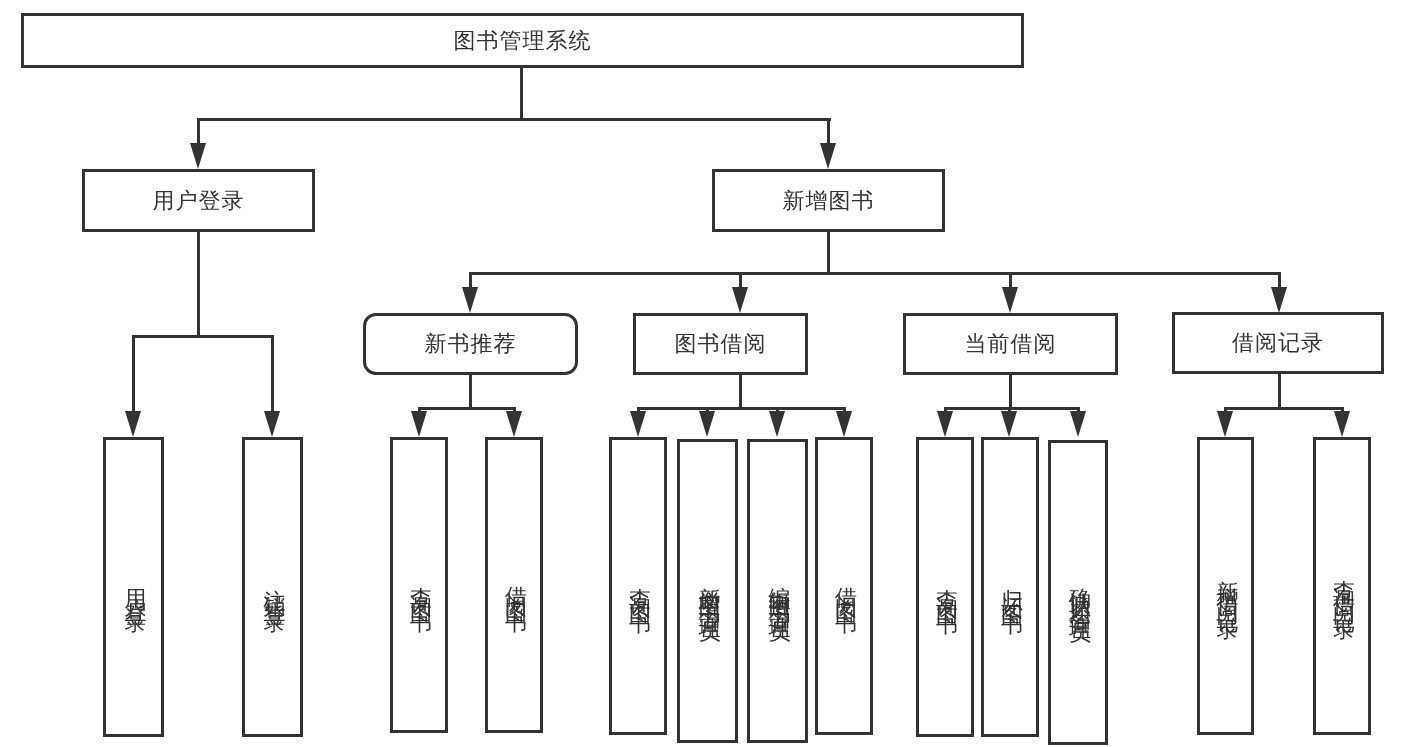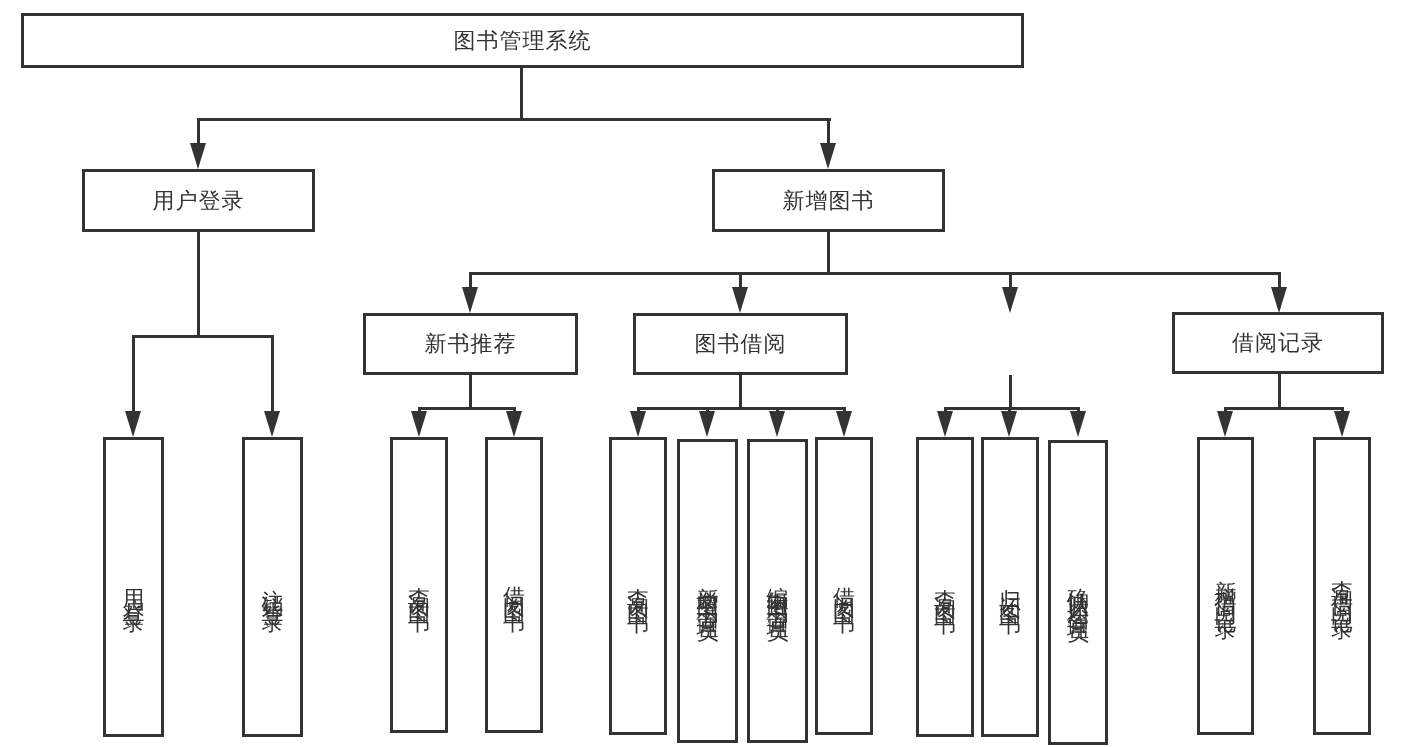--- a/index.html
+++ b/index.html
@@ -1,19 +1,19 @@
 <!DOCTYPE html>
 <html style="--line: #333333; --text: #333333; --bg: #ffffff; --wm: #b5b5b5;"><head>
 <meta charset="utf-8">
 <style>
   :root { --line:#333333; --text:#333333; --bg:#ffffff; --wm:#b5b5b5; }
   html,body { margin:0; padding:0; background:var(--bg); }
   .stage {
     position:relative; width:1405px; height:747px; background:var(--bg);
-    font-family:Liberation Serif, serif; color:var(--text);
+    font-family:Liberation Mono, monospace; color:var(--text);
     overflow:hidden;
   }
   .node {
     position:absolute; box-sizing:border-box; border:3px solid var(--line);
     background:#fff; display:flex; align-items:center; justify-content:center;
     font-size:22px; letter-spacing:1px; text-align:center;
   }
   .leaf span {
     writing-mode:vertical-rl; text-orientation:mixed;
     letter-spacing:8px; white-space:nowrap; font-size:22px;
@@ -40,28 +40,31 @@
   </div>
 
   <div class="node" style="left:82px; top:169px; width:233px; height:63px;">
     <span>用户登录</span>
   </div>
 
   <div class="node" style="left:712px; top:169px; width:233px; height:63px;">
     <span>新增图书</span>
   </div>
 
-  <div class="node" style="left:363px; top:313px; width:215px; height:62px;">
+  <div class="node" style="left:363px; top:313px; width:215px; height:62px;border-radius:13px;">
     <span>新书推荐</span>
   </div>
 
-  <div class="node" style="left:633px; top:313px; width:215px; height:62px;">
+  <div class="node" style="left:633px; top:313px; width:175px; height:62px;">
     <span>图书借阅</span>
   </div>
 
+  <div class="node" style="left:903px; top:313px; width:215px; height:62px;">
+    <span>当前借阅</span>
+  </div>
 
   <div class="node" style="left:1172px; top:312px; width:212px; height:62px;">
     <span>借阅记录</span>
   </div>
 
   <div class="node leaf" style="left:103px; top:437px; width:61px; height:300px;">
     <span>用户登录</span>
   </div>
 
   <div class="node leaf" style="left:242px; top:437px; width:61px; height:300px;">

